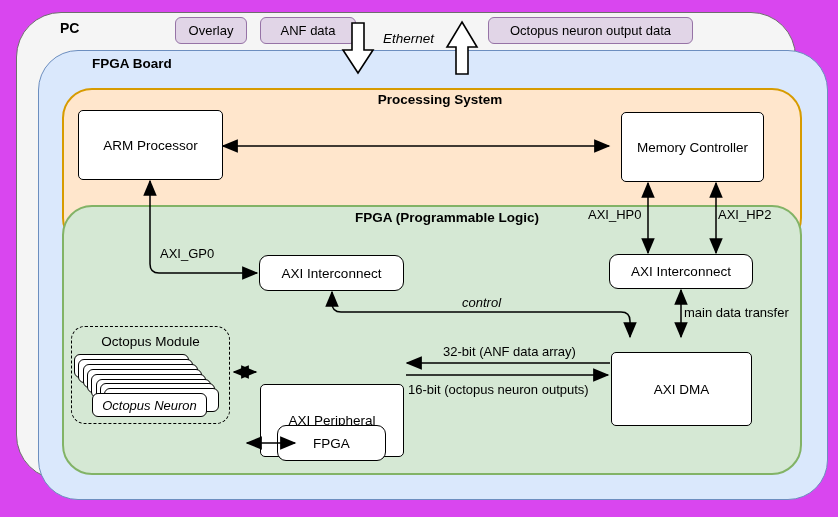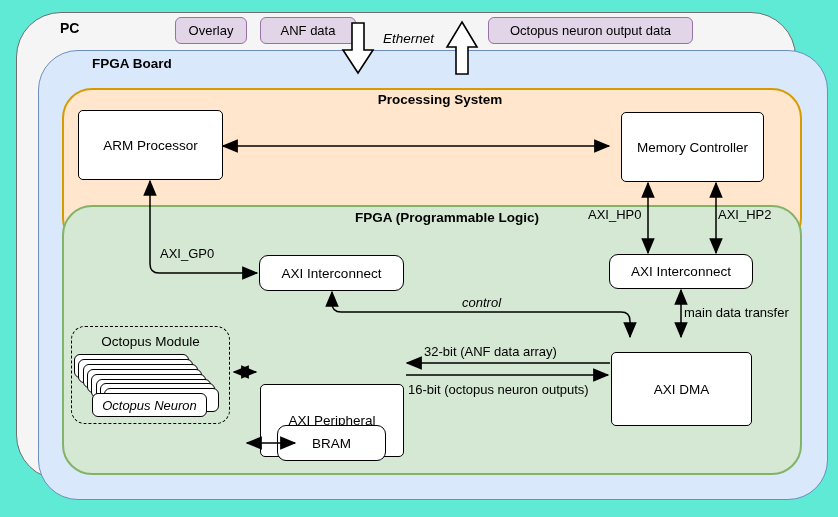--- a/index.html
+++ b/index.html
@@ -1,17 +1,17 @@
 <!DOCTYPE html>
 <html><head>
 <meta charset="utf-8">
 <style>
   html,body{margin:0;padding:0;background:#ffffff;}
   .canvas{
-    position:relative;width:838px;height:517px;background:#5eead4;overflow:hidden;
+    position:relative;width:838px;height:517px;background:#d946ef;overflow:hidden;
     font-family:"Liberation Sans", sans-serif;color:#000;
   }
   .abs{position:absolute;box-sizing:border-box;}
   
   .pc-box{left:16px;top:12px;width:780px;height:468px;background:#f5f5f5;border:1.6px solid #6e6e6e;border-radius:45px;}
   .board-box{left:38px;top:50px;width:790px;height:450px;background:#dae8fc;border:1.6px solid #6c8ebf;border-radius:40px;}
   .ps-box{left:62px;top:88px;width:740px;height:160px;background:#ffe6cc;border:2.2px solid #d79b00;border-radius:30px;}
   .pl-box{left:62px;top:205px;width:740px;height:270px;background:#d5e8d4;border:2.2px solid #82b366;border-radius:30px;}
   
   .ctitle{font-weight:bold;font-size:14px;line-height:16px;}
@@ -67,21 +67,21 @@
     <div class="card" style="left:33.1px;top:62.3px;"></div>
     <div class="card" style="left:21px;top:67.2px;font-style:italic;">Octopus Neuron</div>
   </div>
 
   <div class="abs node" style="left:78px;top:110px;width:145px;height:70px;">ARM Processor</div>
   <div class="abs node" style="left:609px;top:112px;width:143px;height:70px;margin-left:12px;">Memory Controller</div>
   <div class="abs node small" style="left:259px;top:255px;width:145px;height:36px;">AXI Interconnect</div>
   <div class="abs node small" style="left:609px;top:254px;width:144px;height:35px;">AXI Interconnect</div>
   <div class="abs node" style="left:260px;top:340px;width:144px;height:73px;margin-top:44px;">AXI Peripheral</div>
   <div class="abs node" style="left:611px;top:352px;width:141px;height:74px;">AXI DMA</div>
-  <div class="abs node small" style="left:277px;top:425px;width:109px;height:36px;">BRAM</div>
+  <div class="abs node small" style="left:277px;top:425px;width:109px;height:36px;">FPGA</div>
 
   <svg class="overlay" viewBox="0 0 838 517" xmlns="http://www.w3.org/2000/svg">
     <defs>
       <marker id="ah" viewBox="0 0 12 10" refX="11" refY="5" markerWidth="11" markerHeight="9" orient="auto">
         <path d="M0,0 L12,5 L0,10 z" fill="#000"></path>
       </marker>
       <marker id="ahs" viewBox="0 0 12 10" refX="11" refY="5" markerWidth="11" markerHeight="9" orient="auto-start-reverse">
         <path d="M0,0 L12,5 L0,10 z" fill="#000"></path>
       </marker>
     </defs>
@@ -101,16 +101,16 @@
       <path d="M352,23 H364 V50 H373 L358,73 L343,50 H352 Z"></path>
       <path d="M462,22 L477,47 H468 V74 H456 V47 H447 Z"></path>
     </g>
   </svg>
 
   <div class="abs elabel" style="left:160px;top:247px;">AXI_GP0</div>
   <div class="abs elabel" style="left:588px;top:208px;">AXI_HP0</div>
   <div class="abs elabel" style="left:718px;top:208px;">AXI_HP2</div>
   <div class="abs elabel italic" style="left:462px;top:296px;">control</div>
   <div class="abs elabel" style="left:684px;top:306px;">main data transfer</div>
-  <div class="abs elabel" style="left:424px;top:345px;">32-bit (ANF data array)</div>
+  <div class="abs elabel" style="left:443px;top:345px;">32-bit (ANF data array)</div>
   <div class="abs elabel" style="left:408px;top:383px;">16-bit (octopus neuron outputs)</div>
 
 </div>
 
 </body></html>

